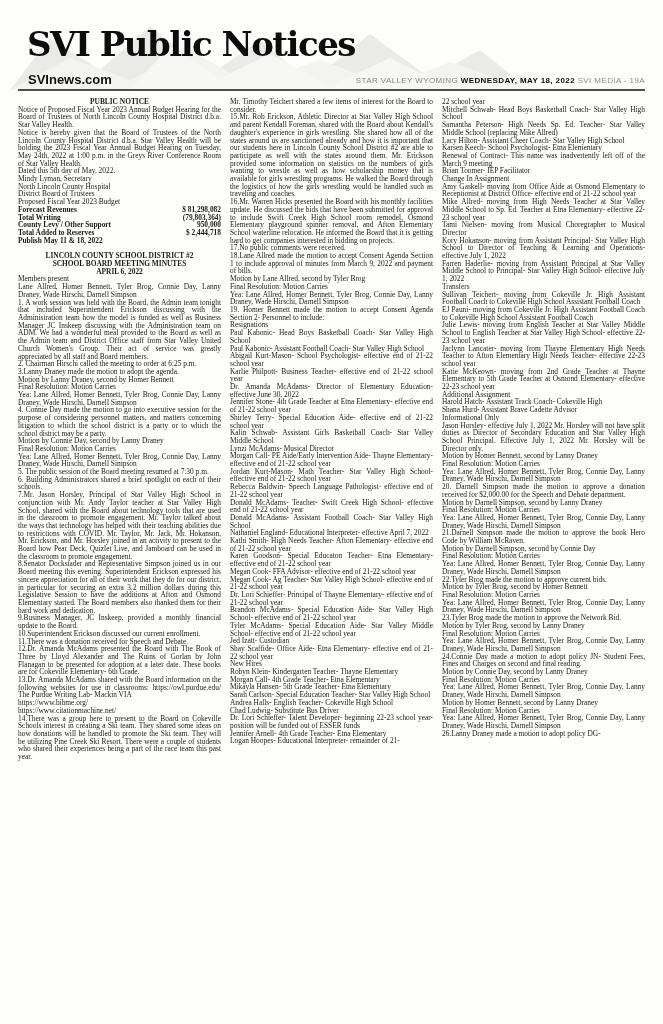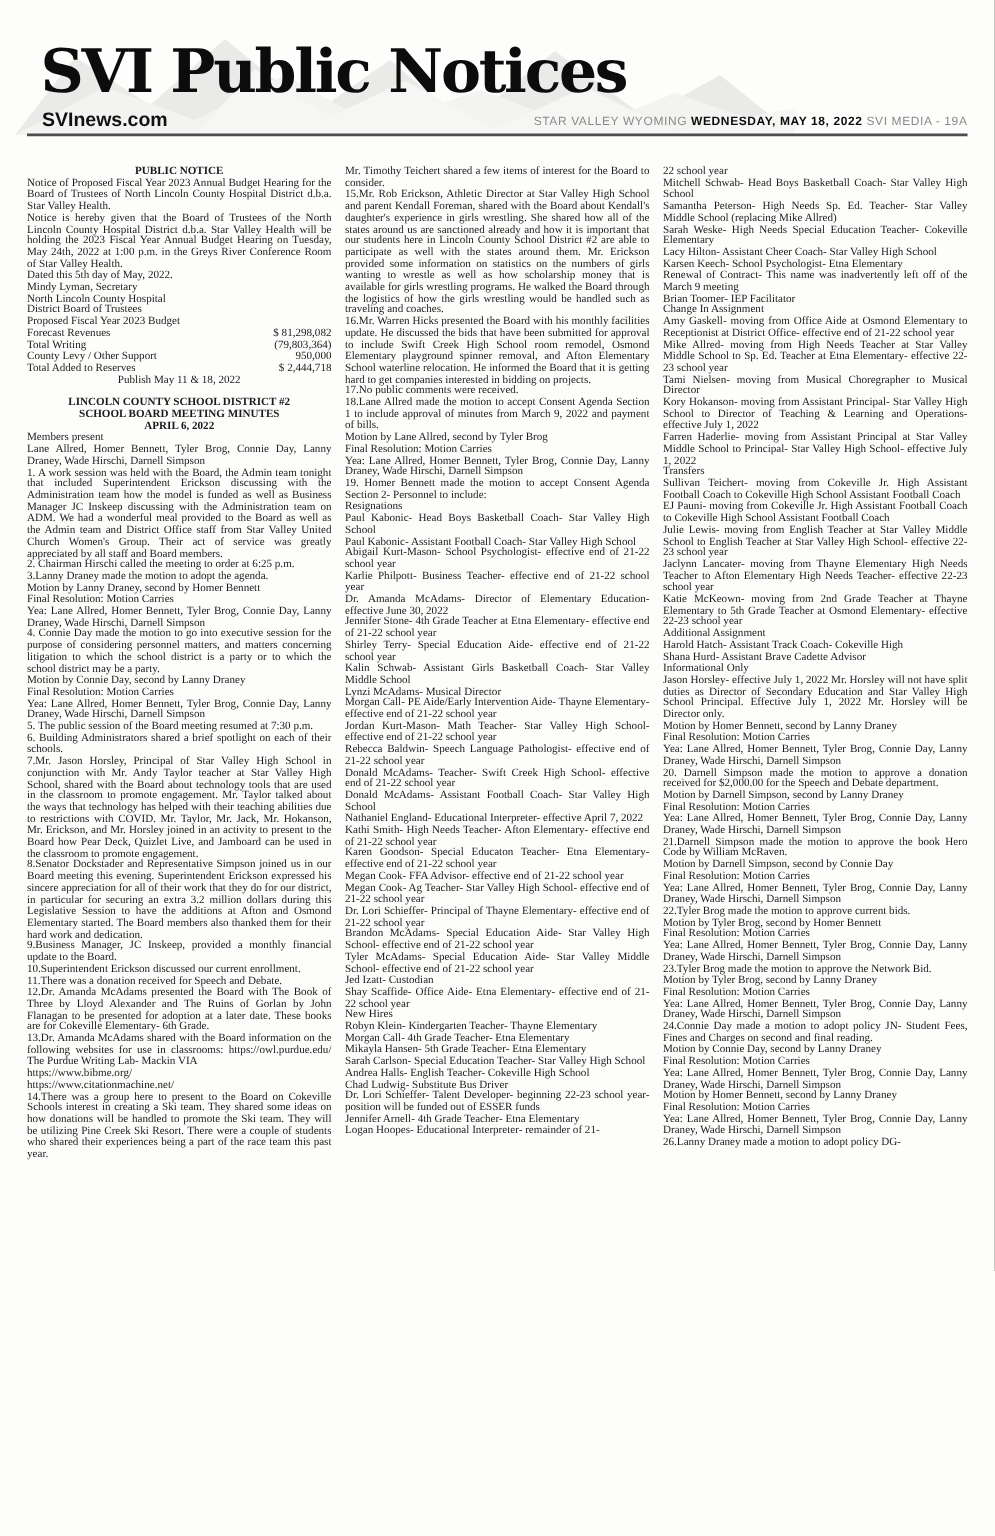--- a/index.html
+++ b/index.html
@@ -2,36 +2,36 @@
 <html><head>
 <meta charset="utf-8">
 <style>
   html,body{margin:0;padding:0;background:#9c9c9c;}
   #page{position:relative;width:663px;height:1024px;background:#fdfdfc;overflow:hidden;
         font-family:"Liberation Serif",serif;color:#1a1a1a;}
   
   #masthead{position:relative;height:91px;overflow:hidden;}
   #mountains{position:absolute;left:10px;top:20px;width:520px;height:70px;opacity:.55;}
   #masthead-title{position:absolute;left:27px;top:24px;font-family:"DejaVu Serif",serif;
-        font-weight:bold;font-size:40px;letter-spacing:-1.5px;color:#0c0c0c;z-index:2;text-align:center;}
+        font-weight:bold;font-size:34px;letter-spacing:-1.5px;color:#0c0c0c;z-index:2;text-align:center;}
   #site-url{position:absolute;left:28px;top:72px;font-family:"Liberation Sans",sans-serif;
         font-weight:bold;font-size:13px;color:#111;z-index:2;}
   #dateline{position:absolute;right:18px;top:76px;font-family:"Liberation Sans",sans-serif;
         font-size:8px;letter-spacing:.4px;color:#8a8a8a;z-index:2;white-space:nowrap;}
   #dateline b{color:#0c0c0c;}
   #masthead-rule{position:absolute;left:18px;right:18px;top:89px;height:2px;background:#4d4d4d;z-index:2;}
   
-  #columns{display:flex;gap:9px;padding:19px 18px 0 18px;}
+  #columns{display:flex;gap:9px;padding:7px 18px 0 18px;}
   .col{flex:1;min-width:0;overflow:hidden;font-size:7.4px;line-height:7.7px;}
   .col p{margin:0;}
   .para{text-align:justify;}
   .heading{font-weight:bold;text-align:center;}
-  .publish{font-weight:normal;text-align:center;}
+  .publish{font-weight:bold;text-align:left;}
   .spacer{height:8px;}
-  .budget-row{display:flex;justify-content:space-between;}
+  .budget-row{display:flex;justify-content:space-between;font-weight:bold;}
   .budget-row .val{text-align:right;}
 </style>
 </head>
 <body>
 
 <div id="page">
 
   <div id="masthead">
     <svg id="mountains" viewBox="0 0 520 70" preserveAspectRatio="none" aria-hidden="true">
       <polygon points="0,70 40,18 90,50 140,6 200,55 250,20 300,62 360,14 420,58 470,30 520,70" fill="#dcdcda"></polygon>
@@ -143,21 +143,20 @@
         <p class="para">Andrea Halls- English Teacher- Cokeville High School</p>
         <p class="para">Chad Ludwig- Substitute Bus Driver</p>
         <p class="para">Dr. Lori Schieffer- Talent Developer- beginning 22-23 school year- position will be funded out of ESSER funds</p>
         <p class="para">Jennifer Arnell- 4th Grade Teacher- Etna Elementary</p>
         <p class="para">Logan Hoopes- Educational Interpreter- remainder of 21-</p>
       </div>
     <div class="col">
         <p class="para">22 school year</p>
         <p class="para">Mitchell Schwab- Head Boys Basketball Coach- Star Valley High School</p>
         <p class="para">Samantha Peterson- High Needs Sp. Ed. Teacher- Star Valley Middle School (replacing Mike Allred)</p>
-        <p class="para">Sarah Weske- High Needs Special Education Teacher- Cokeville Elementary</p>
         <p class="para">Lacy Hilton- Assistant Cheer Coach- Star Valley High School</p>
         <p class="para">Karsen Keech- School Psychologist- Etna Elementary</p>
         <p class="para">Renewal of Contract- This name was inadvertently left off of the March 9 meeting</p>
         <p class="para">Brian Toomer- IEP Facilitator</p>
         <p class="para">Change In Assignment</p>
         <p class="para">Amy Gaskell- moving from Office Aide at Osmond Elementary to Receptionist at District Office- effective end of 21-22 school year</p>
         <p class="para">Mike Allred- moving from High Needs Teacher at Star Valley Middle School to Sp. Ed. Teacher at Etna Elementary- effective 22-23 school year</p>
         <p class="para">Tami Nielsen- moving from Musical Choregrapher to Musical Director</p>
         <p class="para">Kory Hokanson- moving from Assistant Principal- Star Valley High School to Director of Teaching &amp; Learning and Operations- effective July 1, 2022</p>
         <p class="para">Farren Haderlie- moving from Assistant Principal at Star Valley Middle School to Principal- Star Valley High School- effective July 1, 2022</p>

